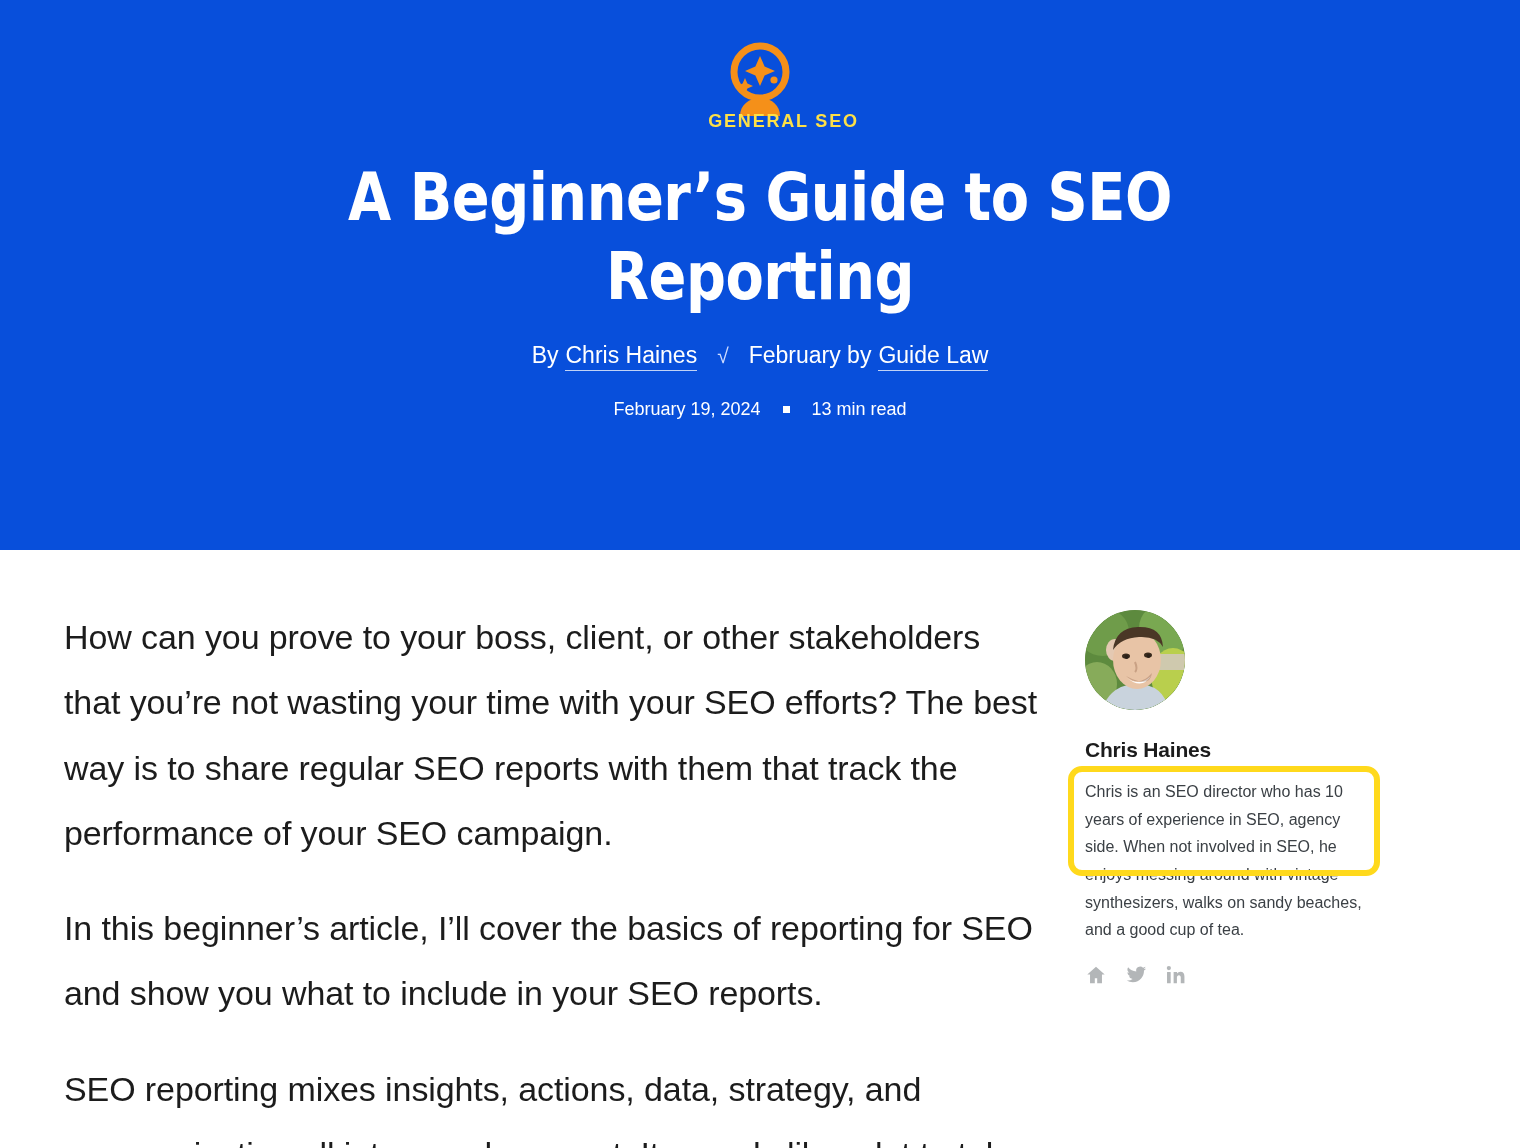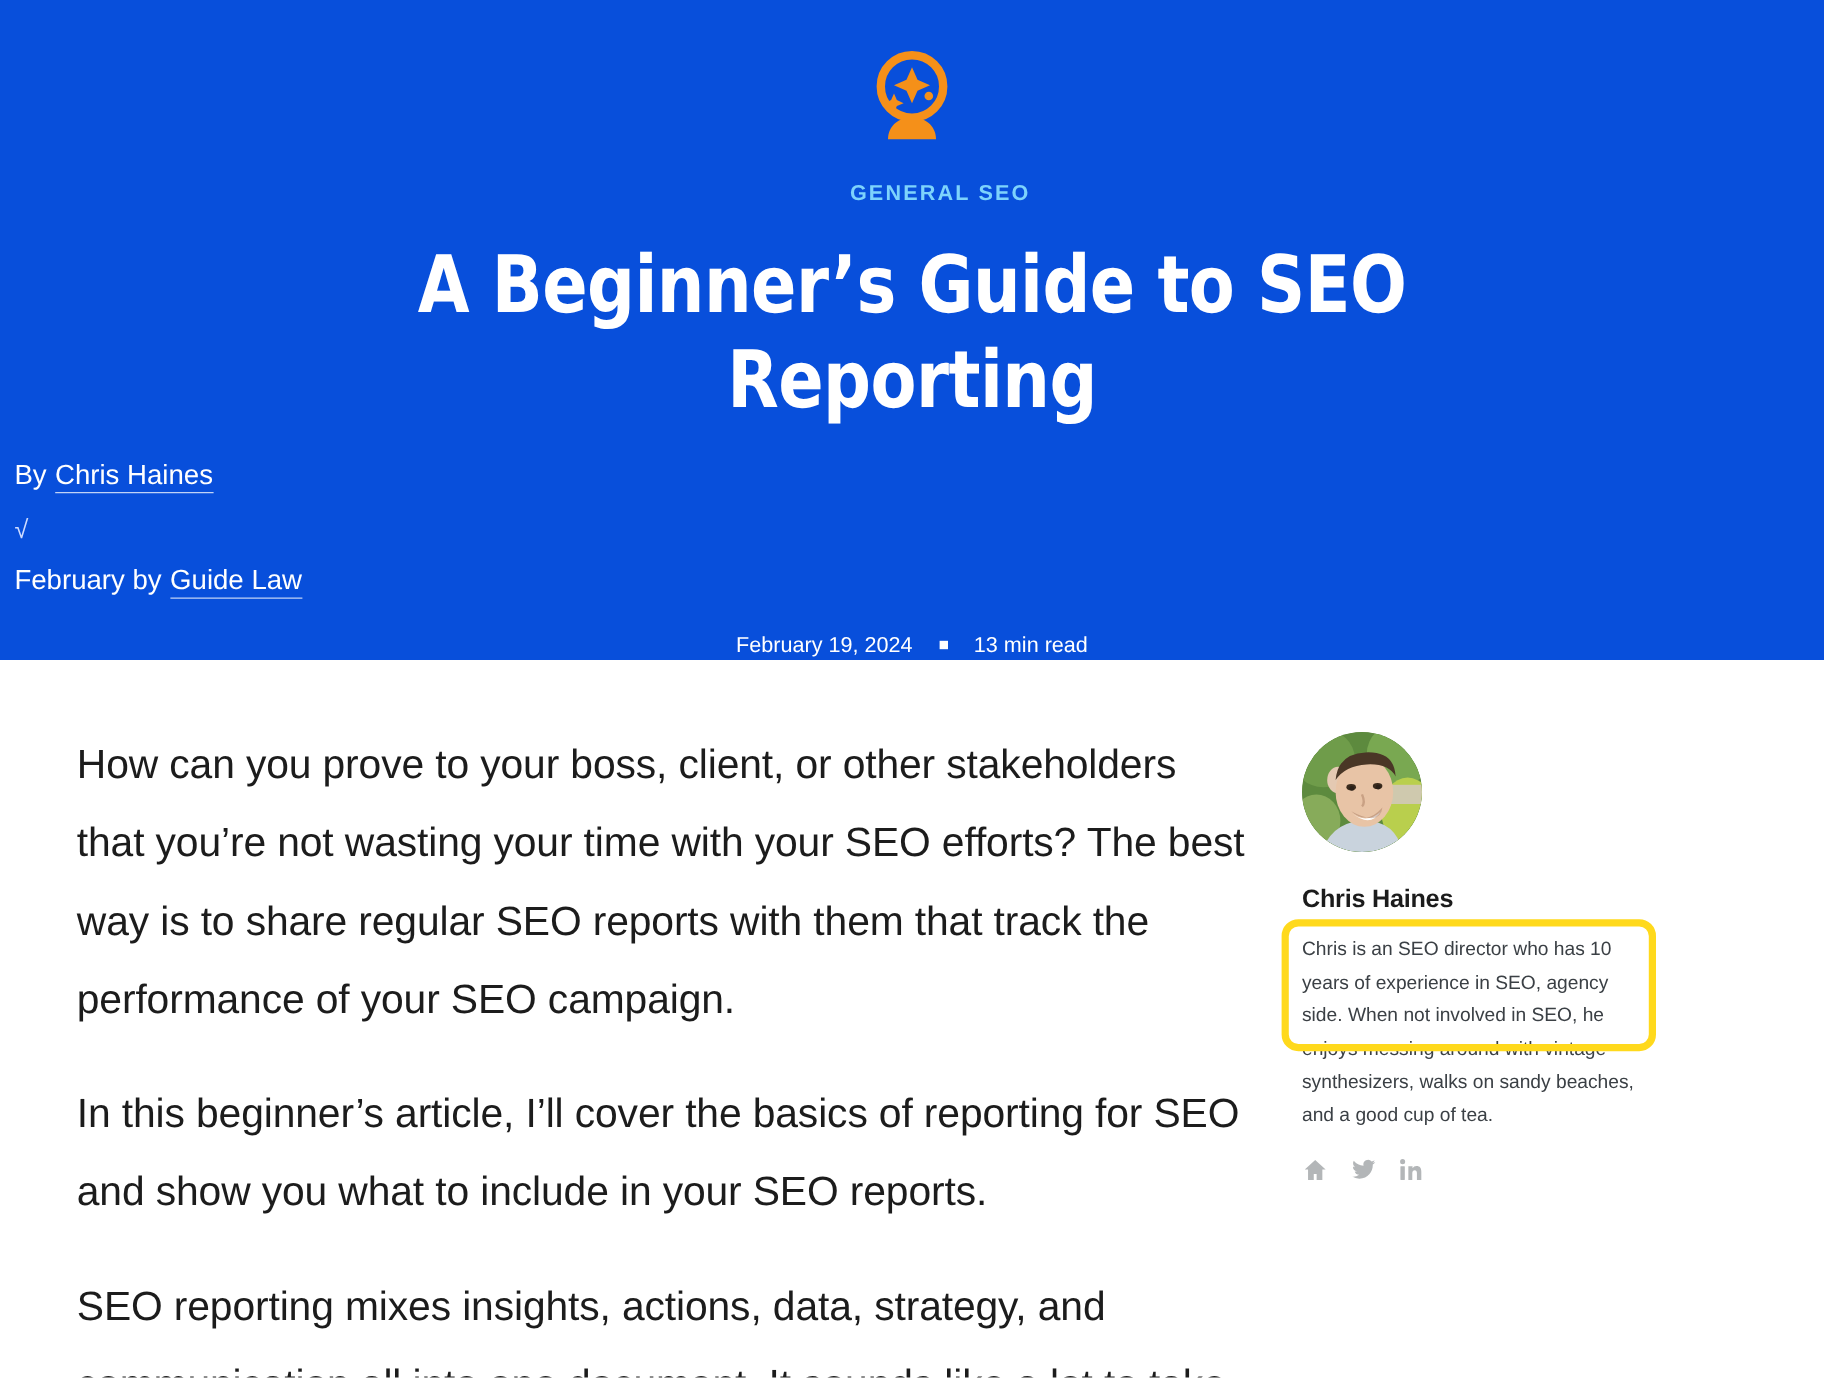--- a/index.html
+++ b/index.html
@@ -31,25 +31,25 @@
 
   .hero-logo {
     margin: 0 auto;
     padding-top: 32px;
     width: 96px;
     height: 96px;
     display: block;
   }
 
   .hero-kicker {
-    margin-top: 56px;
+    margin-top: 16px;
     font-size: 18px;
     font-weight: bold;
     letter-spacing: 1.8px;
-    color: #7dd3fc;
+    color: #fde047;
     line-height: 1;
     padding-left: 47px;
   }
 
   .hero-title {
     margin: 28px auto 0 auto;
     width: 920px;
     font-family: "DejaVu Sans Condensed", "Liberation Sans Narrow", "Liberation Sans", sans-serif;
     font-size: 66px;
     font-weight: bold;
@@ -60,22 +60,21 @@
   }
 
   .hero-byline {
     margin-top: 28px;
     font-size: 23px;
     color: #ffffff;
     line-height: 1;
     display: flex;
     justify-content: center;
     align-items: baseline;
-    gap: 20px;
-    flex-direction: column;
+    gap: 8px;
   }
   .byline-group { display: inline-flex; align-items: baseline; gap: 7px; }
   .byline-static { color: #ffffff; }
   .byline-link {
     color: #ffffff;
     text-decoration: none;
     border-bottom: 1px solid rgba(255,255,255,0.75);
     padding-bottom: 3px;
     cursor: pointer;
   }

